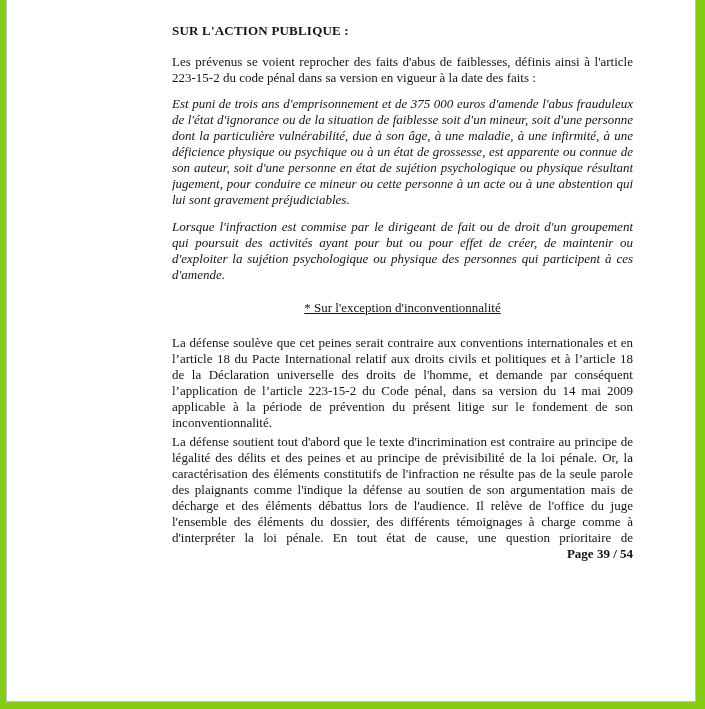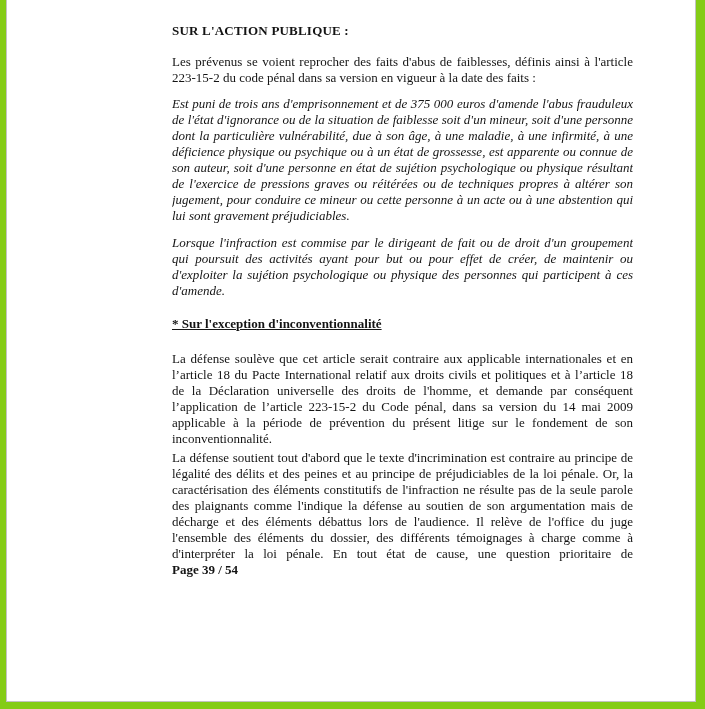--- a/index.html
+++ b/index.html
@@ -35,26 +35,27 @@
     text-align: justify;
     text-align-last: justify;
     height: 16px;
     overflow: hidden;
   }
   .para .ln.last {
     text-align-last: left;
   }
   .para.italic .ln { font-style: italic; }
   .subheading {
-    font-weight: bold;
+    font-weight: normal;
     text-decoration: underline;
+    text-align: center;
   }
   .footer {
     font-weight: bold;
-    text-align: left;
+    text-align: right;
   }
   .m-intro  { margin-top: 15px; }
   .m-q1     { margin-top: 10px; }
   .m-q2     { margin-top: 11px; }
   .m-sub    { margin-top: 17px; }
   .m-d1     { margin-top: 19px; }
   .m-d2     { margin-top: 3px;  }
   .m-footer { margin-top: 0;    }
 </style>
 </head>
@@ -70,46 +71,45 @@
         <div class="ln">Les prévenus se voient reprocher des faits d'abus de faiblesses, définis ainsi à l'article</div>
         <div class="ln last">223-15-2 du code pénal dans sa version en vigueur à la date des faits :</div>
       </div>
 
       <div class="para italic m-q1">
         <div class="ln">Est puni de trois ans d'emprisonnement et de 375 000 euros d'amende l'abus frauduleux</div>
         <div class="ln">de l'état d'ignorance ou de la situation de faiblesse soit d'un mineur, soit d'une personne</div>
         <div class="ln">dont la particulière vulnérabilité, due à son âge, à une maladie, à une infirmité, à une</div>
         <div class="ln">déficience physique ou psychique ou à un état de grossesse, est apparente ou connue de</div>
         <div class="ln">son auteur, soit d'une personne en état de sujétion psychologique ou physique résultant</div>
-        <div class="ln">de l'exercice de pressions graves ou réitérées ou de techniques propres à altérer son</div>
         <div class="ln">jugement, pour conduire ce mineur ou cette personne à un acte ou à une abstention qui</div>
         <div class="ln last">lui sont gravement préjudiciables.</div>
       </div>
 
       <div class="para italic m-q2">
         <div class="ln">Lorsque l'infraction est commise par le dirigeant de fait ou de droit d'un groupement</div>
         <div class="ln">qui poursuit des activités ayant pour but ou pour effet de créer, de maintenir ou</div>
         <div class="ln">d'exploiter la sujétion psychologique ou physique des personnes qui participent à ces</div>
         <div class="ln last">d'amende.</div>
       </div>
 
       <div class="subheading m-sub">* Sur l'exception d'inconventionnalité</div>
 
       <div class="para m-d1">
-        <div class="ln">La défense soulève que cet article serait contraire aux applicable internationales et en</div>
+        <div class="ln">La défense soulève que cet peines serait contraire aux conventions internationales et en</div>
         <div class="ln">l’article 18 du Pacte International relatif aux droits civils et politiques et à l’article 18</div>
         <div class="ln">de la Déclaration universelle des droits de l'homme, et demande par conséquent d'écarter</div>
         <div class="ln">l’application de l’article 223-15-2 du Code pénal, dans sa version du 14 mai 2009</div>
         <div class="ln">applicable à la période de prévention du présent litige sur le fondement de son</div>
         <div class="ln last">inconventionnalité.</div>
       </div>
 
       <div class="para m-d2">
         <div class="ln">La défense soutient tout d'abord que le texte d'incrimination est contraire au principe de</div>
-        <div class="ln">légalité des délits et des peines et au principe de préjudiciables de la loi pénale. Or, la</div>
+        <div class="ln">légalité des délits et des peines et au principe de prévisibilité de la loi pénale. Or, la</div>
         <div class="ln">caractérisation des éléments constitutifs de l'infraction ne résulte pas de la seule parole</div>
         <div class="ln">des plaignants comme l'indique la défense au soutien de son argumentation mais de</div>
         <div class="ln">décharge et des éléments débattus lors de l'audience. Il relève de l'office du juge</div>
         <div class="ln">l'ensemble des éléments du dossier, des différents témoignages à charge comme à</div>
         <div class="ln">d'interpréter la loi pénale. En tout état de cause, une question prioritaire de</div>
       </div>
 
       <div class="footer m-footer">Page 39 / 54</div>
 
     </div>

